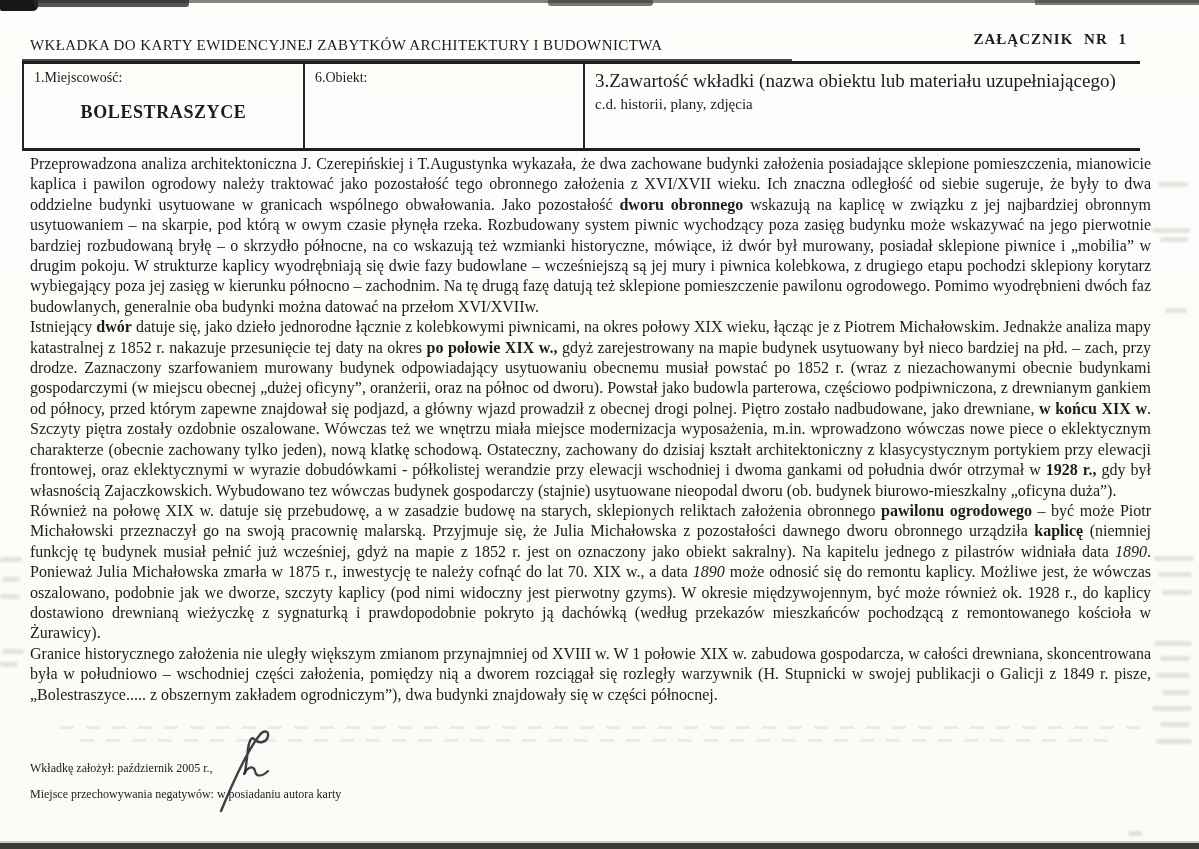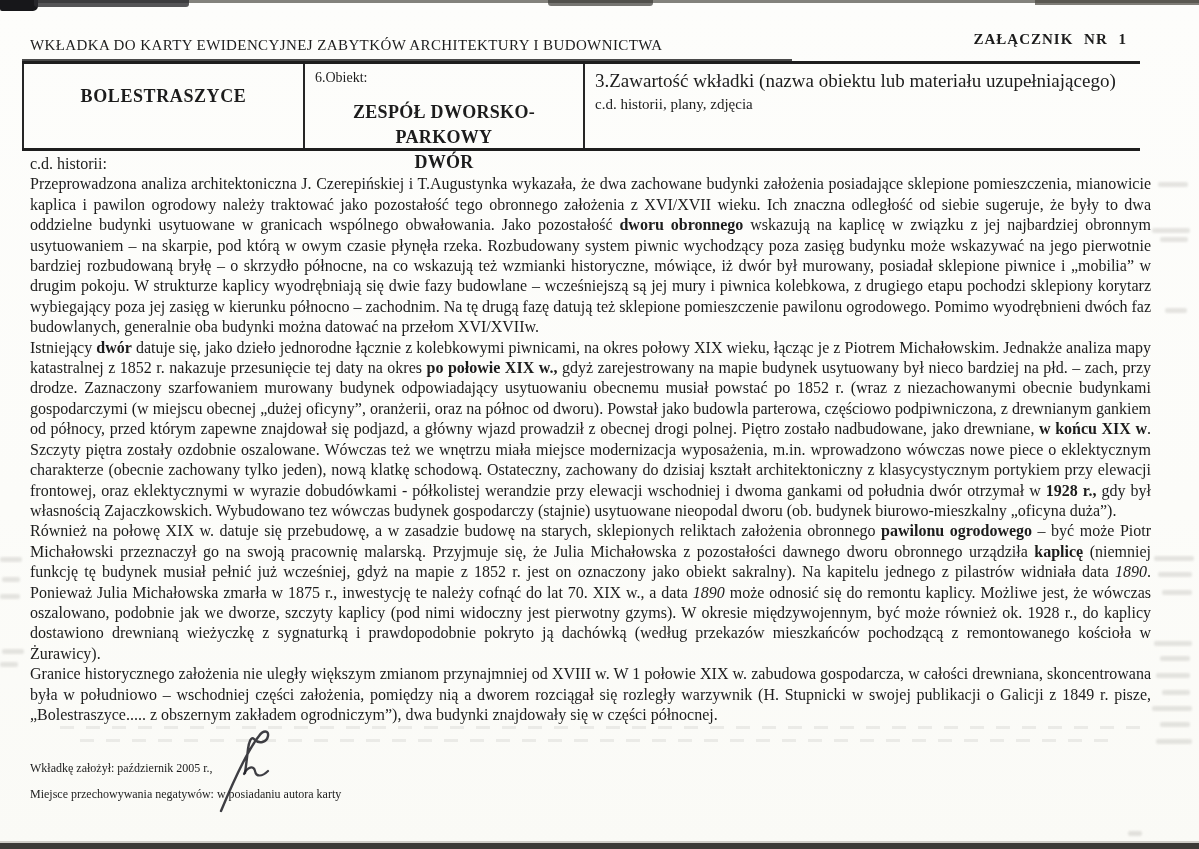--- a/index.html
+++ b/index.html
@@ -96,37 +96,33 @@
   <div class="ghost" style="left:1128px;top:831px;width:14px;opacity:.3;"></div>
 
   <div class="topbar">
     <div class="doc-title">WKŁADKA DO KARTY EWIDENCYJNEJ ZABYTKÓW ARCHITEKTURY I BUDOWNICTWA</div>
     <div class="annex">ZAŁĄCZNIK  NR  1</div>
   </div>
 
   <div class="idtable">
     <div class="thick"></div>
     <div class="col col1">
+      <div class="lbl">1.Miejscowość:</div>
       <div class="val-city">BOLESTRASZYCE</div>
     </div>
     <div class="col col2">
       <div class="lbl">6.Obiekt:</div>
-      <div class="val-obj">
-        <div>ZESPÓŁ DWORSKO-PARKOWY</div>
-        <div>DWÓR</div>
-      </div>
     </div>
     <div class="col col3">
       <div class="lbl lbl-sm">3.Zawartość wkładki (nazwa  obiektu lub materiału uzupełniającego)</div>
       <div class="val-content">c.d. historii, plany, zdjęcia</div>
     </div>
   </div>
 
   <div class="bodytext">
-    <div class="intro">c.d. historii:</div>
     <div id="paras">
         <div class="para"><span>Przeprowadzona analiza architektoniczna J. Czerepińskiej i T.Augustynka  wykazała, że dwa zachowane budynki założenia posiadające sklepione pomieszczenia, mianowicie kaplica i pawilon ogrodowy należy traktować jako pozostałość tego obronnego założenia z  XVI/XVII wieku. Ich znaczna odległość  od siebie sugeruje, że były to dwa oddzielne budynki usytuowane w granicach wspólnego obwałowania.  Jako pozostałość </span><span class="b">dworu obronnego</span><span> wskazują na kaplicę w związku z jej najbardziej obronnym usytuowaniem – na skarpie, pod którą w owym czasie płynęła rzeka. Rozbudowany system piwnic wychodzący poza zasięg budynku może wskazywać na jego pierwotnie bardziej rozbudowaną bryłę – o skrzydło północne, na co wskazują też wzmianki historyczne, mówiące,  iż dwór był murowany, posiadał sklepione piwnice i „mobilia” w drugim pokoju. W strukturze kaplicy wyodrębniają się dwie fazy budowlane – wcześniejszą są jej mury i piwnica kolebkowa, z drugiego etapu pochodzi sklepiony korytarz wybiegający poza jej zasięg w kierunku północno – zachodnim. Na tę drugą fazę datują też sklepione pomieszczenie pawilonu ogrodowego. Pomimo wyodrębnieni dwóch faz budowlanych, generalnie oba budynki można datować na przełom XVI/XVIIw.</span></div>
         <div class="para"><span>Istniejący </span><span class="b">dwór</span><span> datuje się, jako dzieło jednorodne łącznie z kolebkowymi piwnicami, na okres połowy XIX wieku, łącząc je z Piotrem Michałowskim. Jednakże analiza mapy katastralnej  z 1852 r. nakazuje przesunięcie tej daty na okres </span><span class="b">po połowie XIX w.,</span><span> gdyż  zarejestrowany na mapie budynek usytuowany był nieco bardziej na płd. – zach, przy drodze. Zaznaczony szarfowaniem murowany budynek odpowiadający usytuowaniu obecnemu musiał powstać po 1852 r. (wraz z niezachowanymi obecnie budynkami gospodarczymi (w miejscu obecnej „dużej oficyny”, oranżerii, oraz na północ od dworu).  Powstał jako budowla parterowa, częściowo podpiwniczona, z drewnianym gankiem od północy, przed którym zapewne znajdował się podjazd, a główny wjazd prowadził z obecnej drogi polnej. Piętro zostało nadbudowane, jako drewniane, </span><span class="b">w końcu XIX w</span><span>. Szczyty piętra zostały ozdobnie oszalowane. Wówczas też we wnętrzu miała miejsce modernizacja wyposażenia, m.in. wprowadzono wówczas nowe piece o eklektycznym charakterze  (obecnie zachowany tylko jeden), nową klatkę schodową.  Ostateczny, zachowany do dzisiaj kształt architektoniczny z klasycystycznym portykiem przy elewacji frontowej, oraz eklektycznymi w wyrazie dobudówkami -  półkolistej werandzie przy elewacji wschodniej i dwoma gankami od południa dwór otrzymał w </span><span class="b">1928 r.,</span><span> gdy był własnością  Zajaczkowskich.  Wybudowano tez wówczas budynek gospodarczy (stajnie) usytuowane nieopodal dworu (ob. budynek biurowo-mieszkalny „oficyna duża”).</span></div>
         <div class="para"><span>Również na połowę XIX w. datuje się przebudowę, a w zasadzie budowę na starych, sklepionych reliktach założenia obronnego </span><span class="b">pawilonu ogrodowego</span><span> – być może Piotr Michałowski przeznaczył go na swoją pracownię malarską. Przyjmuje się, że Julia Michałowska z pozostałości dawnego dworu obronnego urządziła </span><span class="b">kaplicę</span><span>  (niemniej funkcję tę budynek musiał pełnić już wcześniej, gdyż na mapie z 1852 r. jest on oznaczony jako obiekt sakralny).  Na kapitelu jednego z pilastrów widniała data </span><span class="it">1890</span><span>. Ponieważ Julia Michałowska zmarła w 1875 r., inwestycję te należy cofnąć do lat 70. XIX w., a  data </span><span class="it">1890</span><span> może odnosić się do remontu kaplicy. Możliwe jest, że wówczas oszalowano, podobnie jak we dworze, szczyty kaplicy (pod nimi widoczny jest pierwotny gzyms). W okresie międzywojennym, być może również ok. 1928 r.,  do kaplicy dostawiono drewnianą wieżyczkę z sygnaturką i prawdopodobnie pokryto ją dachówką  (według przekazów mieszkańców pochodzącą z remontowanego kościoła w Żurawicy).</span></div>
         <div class="para"><span>Granice historycznego założenia nie uległy większym zmianom przynajmniej od XVIII w.  W 1 połowie XIX w. zabudowa gospodarcza, w całości drewniana, skoncentrowana była  w południowo – wschodniej części założenia, pomiędzy nią a dworem rozciągał się rozległy warzywnik (H. Stupnicki w swojej publikacji o Galicji z 1849 r. pisze, „Bolestraszyce..... z obszernym zakładem ogrodniczym”), dwa budynki znajdowały się w części północnej.</span></div>
       </div>
   </div>
 
   <div class="footer">
     <div>Wkładkę założył: październik 2005 r.,</div>

